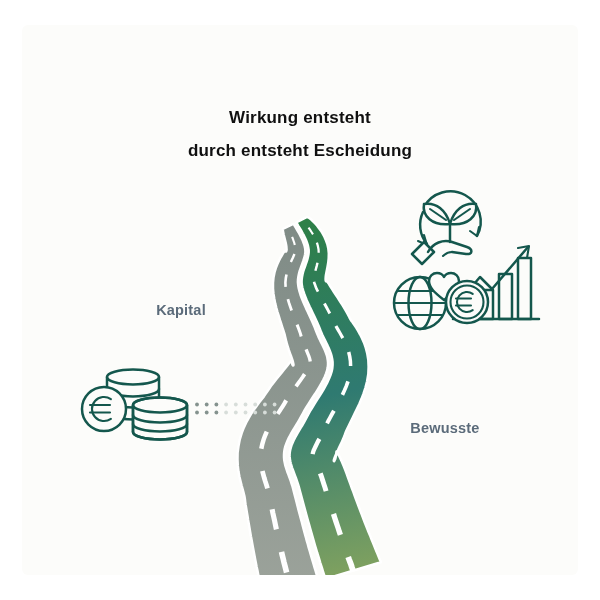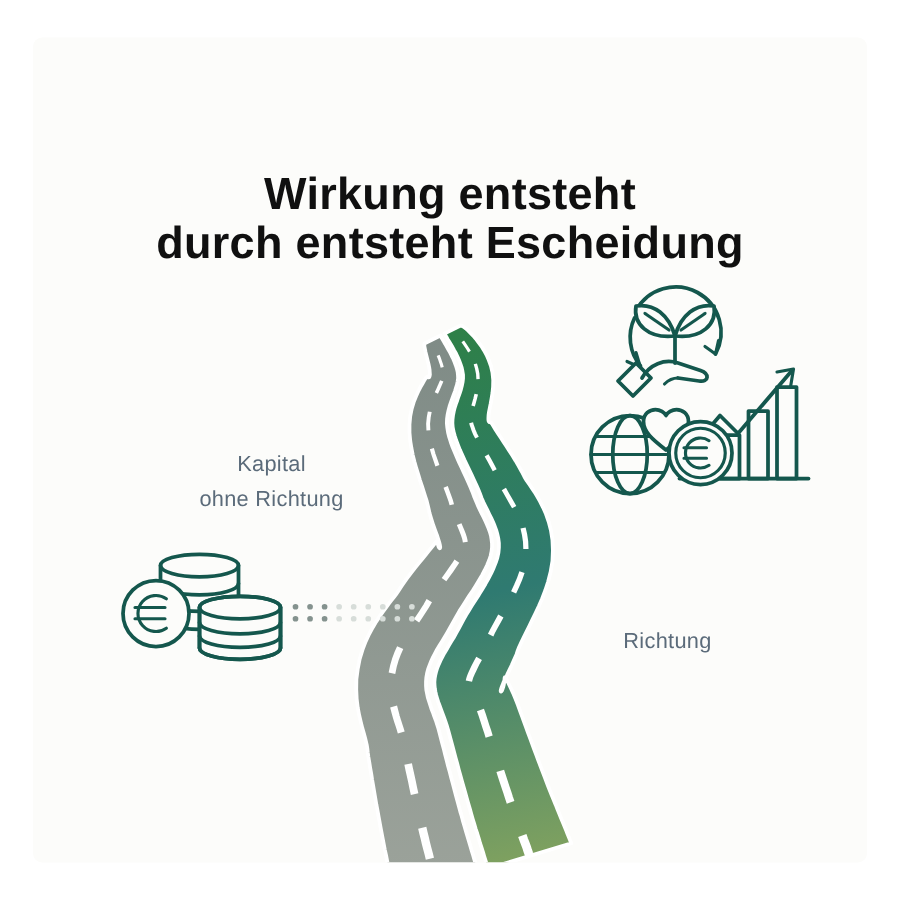--- a/index.html
+++ b/index.html
@@ -7,27 +7,27 @@
     width:600px;height:600px;position:relative;overflow:hidden;
     background:var(--page-bg,#ffffff);
     font-family:"Liberation Sans",sans-serif;
   }
   .card{
     position:absolute;left:22px;top:25px;width:556px;height:550px;
     background:var(--card-bg,#fcfcfa);border-radius:6px;overflow:hidden;
   }
   .card svg{position:absolute;left:0;top:0}
   .title{
-    position:absolute;top:88px;left:0;width:556px;text-align:center;
-    font-size:30px;line-height:33px;font-weight:600;letter-spacing:.2px;
+    position:absolute;top:76px;left:0;width:556px;text-align:center;
+    font-size:17px;line-height:33px;font-weight:600;letter-spacing:.2px;
     color:var(--title-text,#101010);
   }
   .lbl{
     position:absolute;text-align:center;font-size:14.5px;line-height:23px;
-    color:var(--label-text,#5b6b7a);letter-spacing:.2px;font-weight:400;
+    color:var(--label-text,#5b6b7a);letter-spacing:.2px;font-weight:700;
   }
   .lbl-left{left:59px;top:274px;width:200px}
   .lbl-right{left:323px;top:392px;width:200px}
   .ic path,.ic circle,.ic ellipse,.ic line,.ic rect{
     stroke:var(--icon-stroke,#14574d);fill:none;stroke-width:2.5;
     stroke-linecap:round;stroke-linejoin:round;
   }
   .ic .bgfill{fill:var(--card-bg,#fcfcfa)}
   .ic .thin{stroke-width:2.1}
 </style>
@@ -36,25 +36,24 @@
 
 <div class="card">
 
   <div class="title">
     <div>Wirkung entsteht</div>
     <div>durch entsteht Escheidung</div>
   </div>
 
   <div class="lbl lbl-left">
     <div>Kapital</div>
-    <div>ohne Richtung</div>
   </div>
 
   <div class="lbl lbl-right">
-    <div>Richtung</div>
+    <div>Bewusste</div>
   </div>
 
   <svg id="scene" width="556" height="550" viewBox="22 25 556 550">
     <defs>
       <linearGradient id="gGray" gradientUnits="userSpaceOnUse" x1="300" y1="220" x2="300" y2="582">
         <stop offset="0" stop-color="#7f8b86"></stop>
         <stop offset="1" stop-color="#9ba29a"></stop>
       </linearGradient>
       <linearGradient id="gGreen" gradientUnits="userSpaceOnUse" x1="295" y1="220" x2="375" y2="582">
         <stop offset="0" stop-color="#2e8047"></stop>

